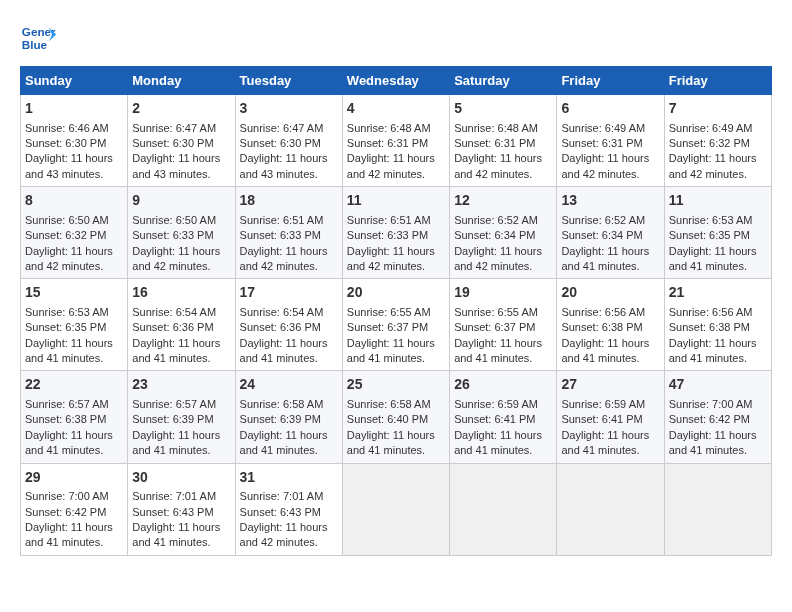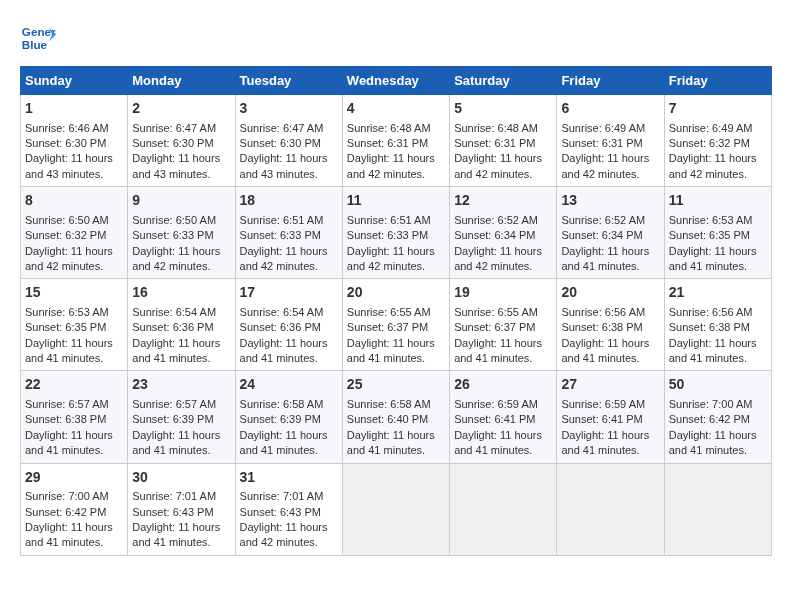--- a/index.html
+++ b/index.html
@@ -356,21 +356,21 @@
         <td>
         <span class="day-num">27</span>
         <div class="day-info">
           Sunrise: 6:59 AM<br>
           Sunset: 6:41 PM<br>
           Daylight: 11 hours<br>
           and 41 minutes.
         </div>
       </td>
         <td>
-        <span class="day-num">50</span>
+        <span class="day-num">47</span>
         <div class="day-info">
           Sunrise: 7:00 AM<br>
           Sunset: 6:42 PM<br>
           Daylight: 11 hours<br>
           and 41 minutes.
         </div>
       </td>
       </tr>
       <tr>
         <td>

